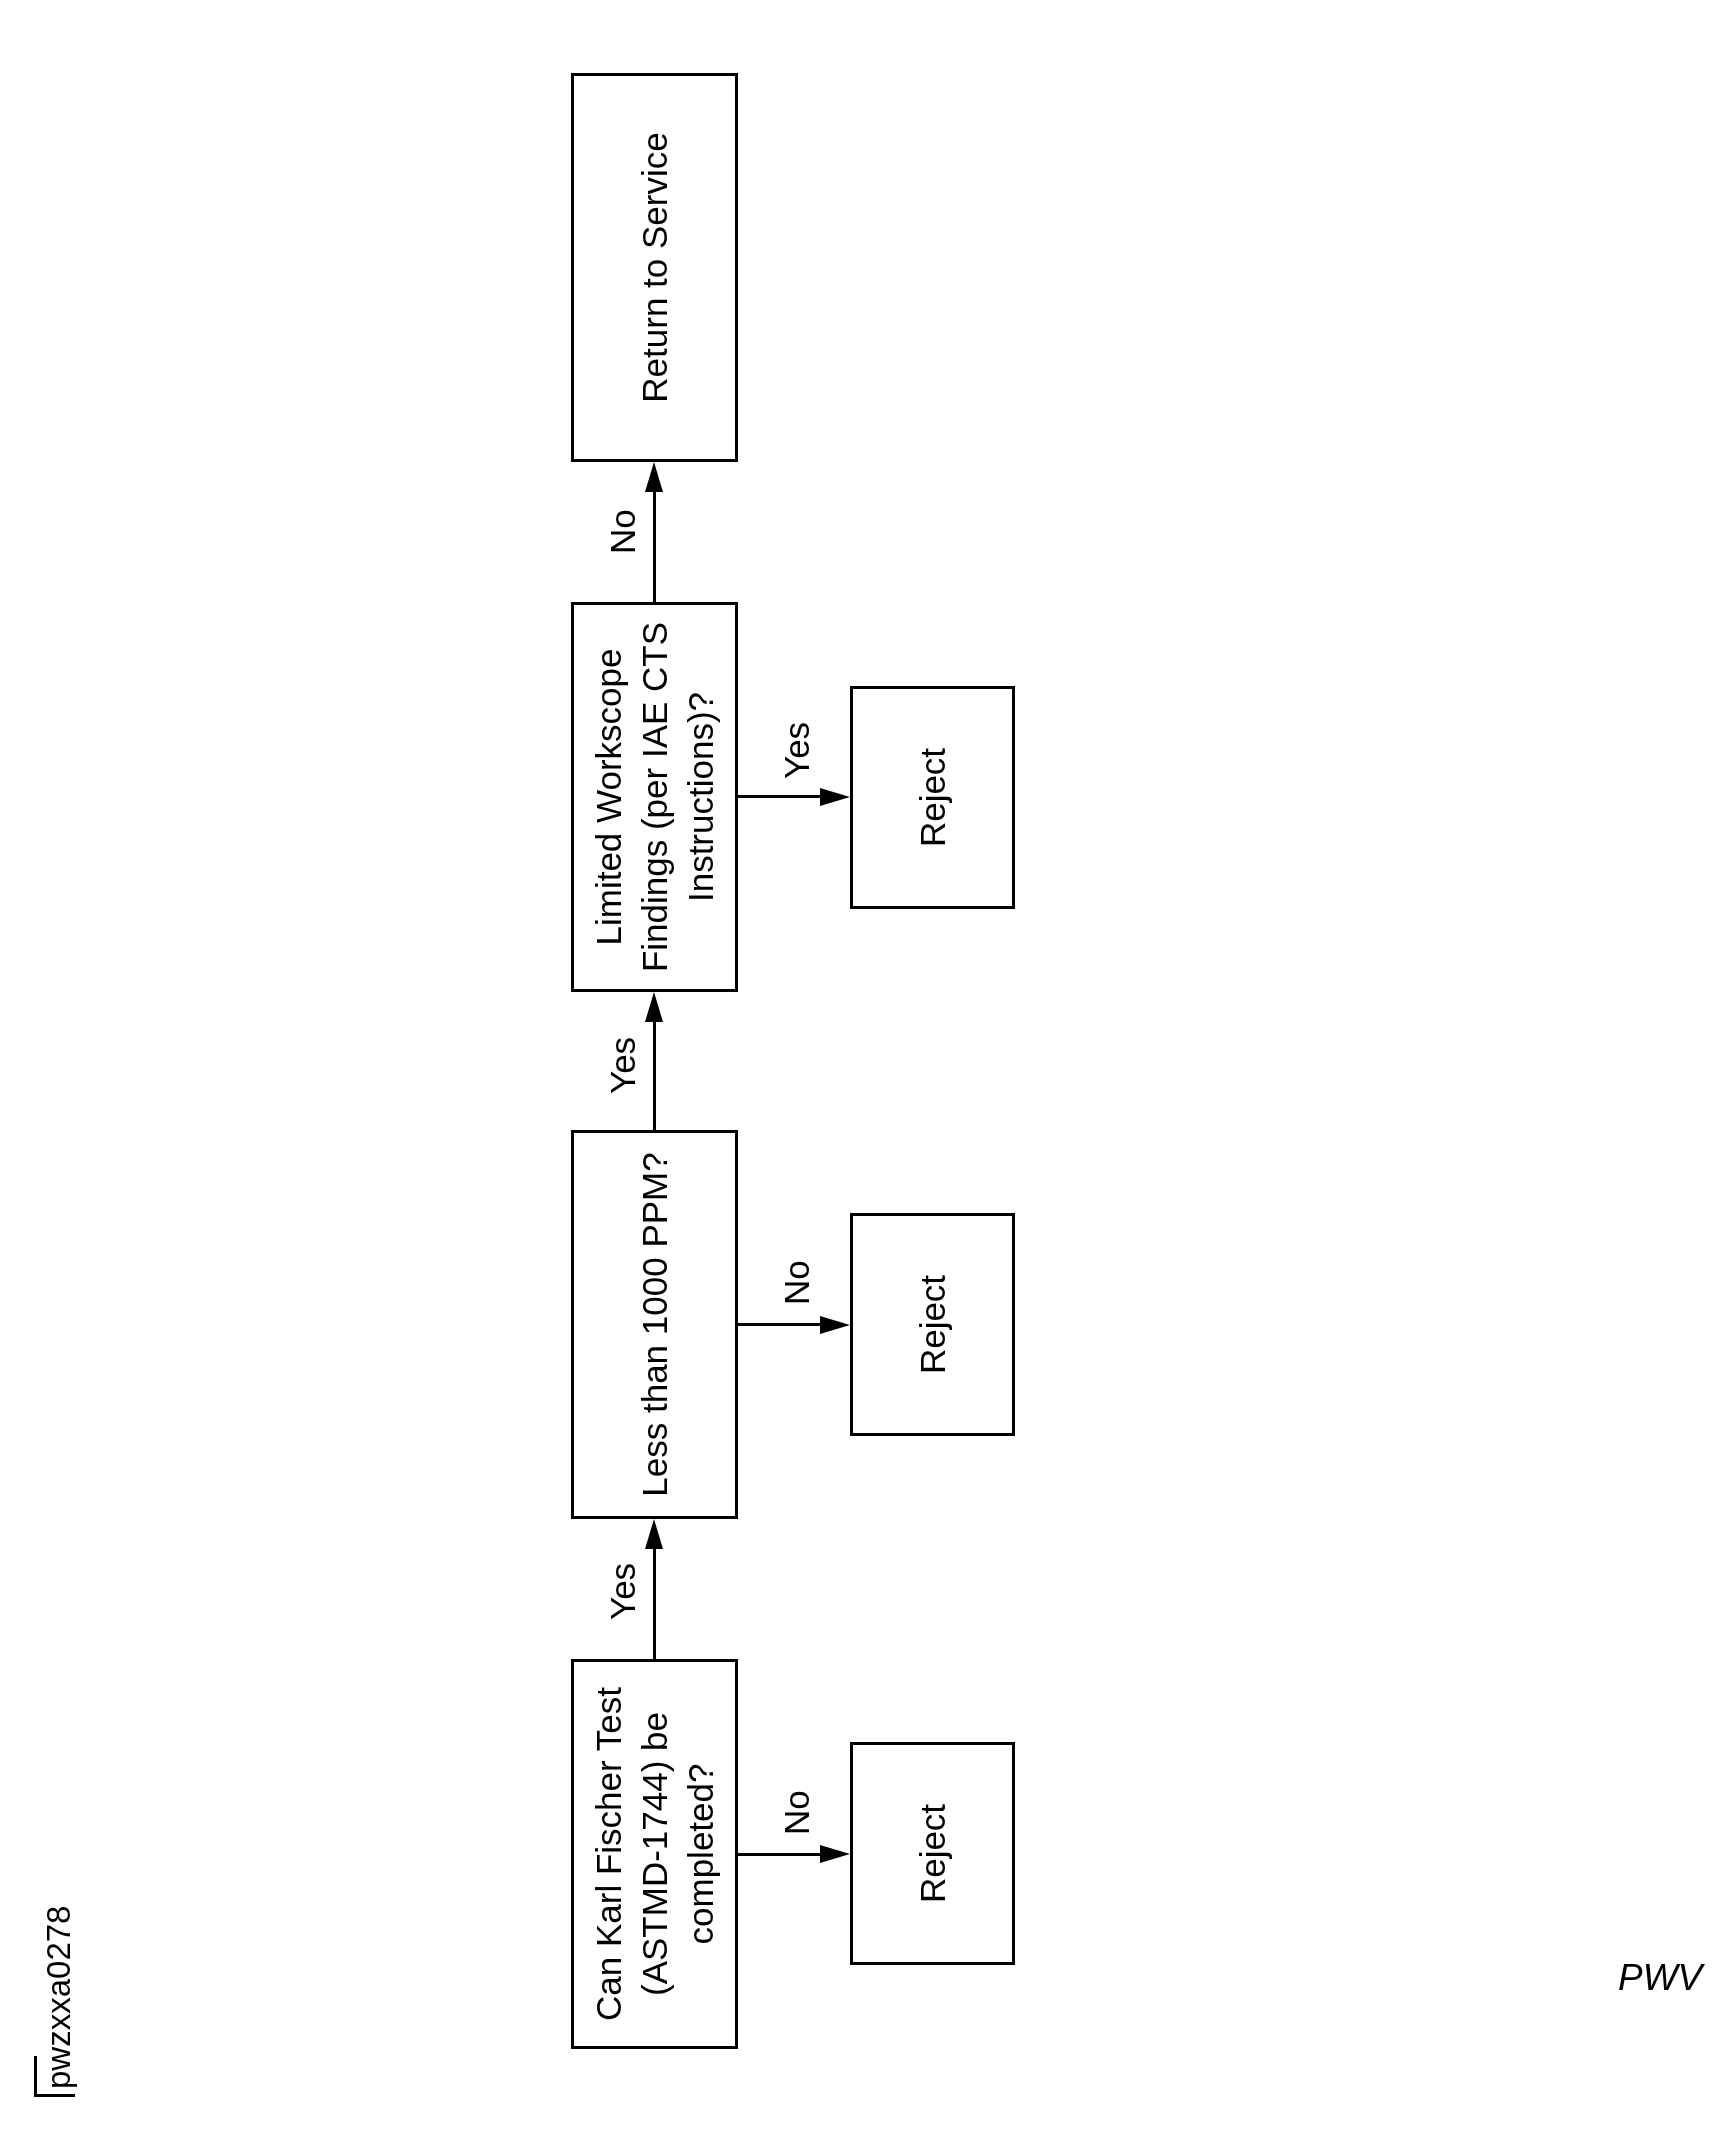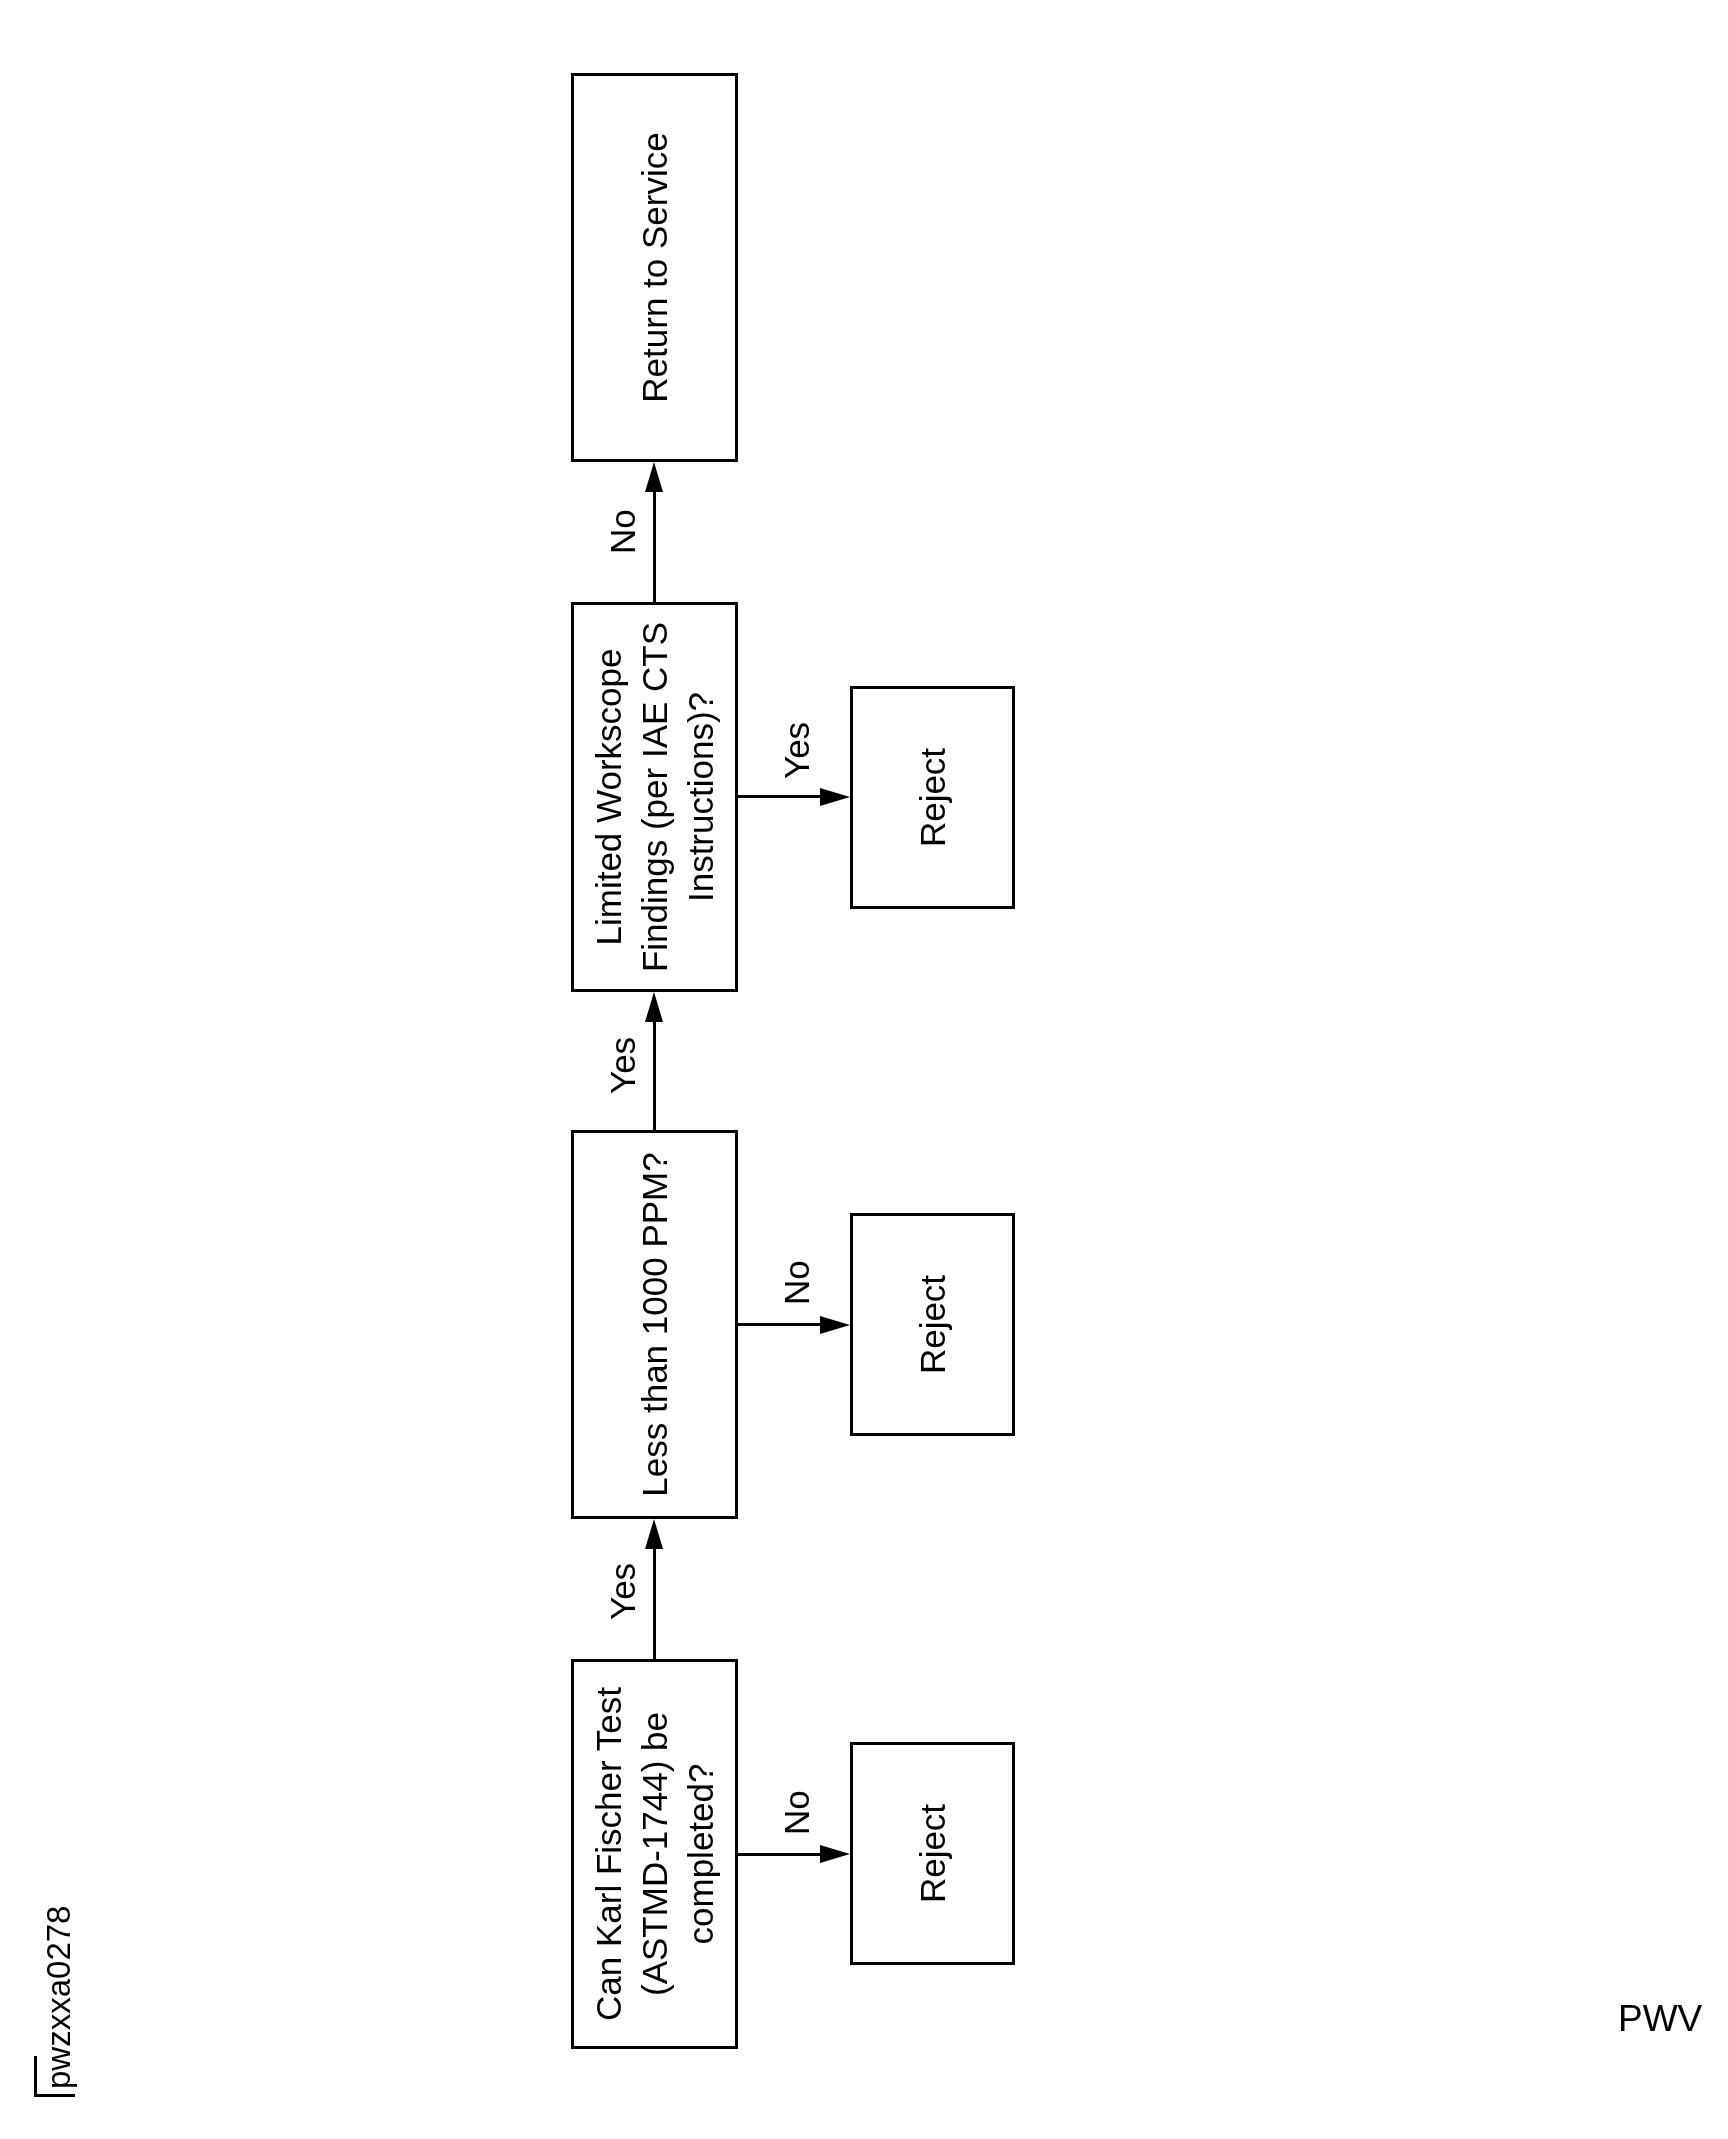--- a/index.html
+++ b/index.html
@@ -120,25 +120,26 @@
     left: 51px;
     top: 42px;
     font-size: 33px;
     line-height: 33px;
     color: #000000;
     white-space: nowrap;
   }
   .footer-label {
     position: absolute;
     left: 1618px;
-    top: 2000px;
+    top: 1959px;
     font-size: 37px;
     line-height: 37px;
     color: #000000;
     white-space: nowrap;
+    font-style: italic;
   }
 </style>
 </head>
 <body>
 
 <div class="page">
 
   <div class="sheet">
 
     <div class="corner-bracket"></div>

